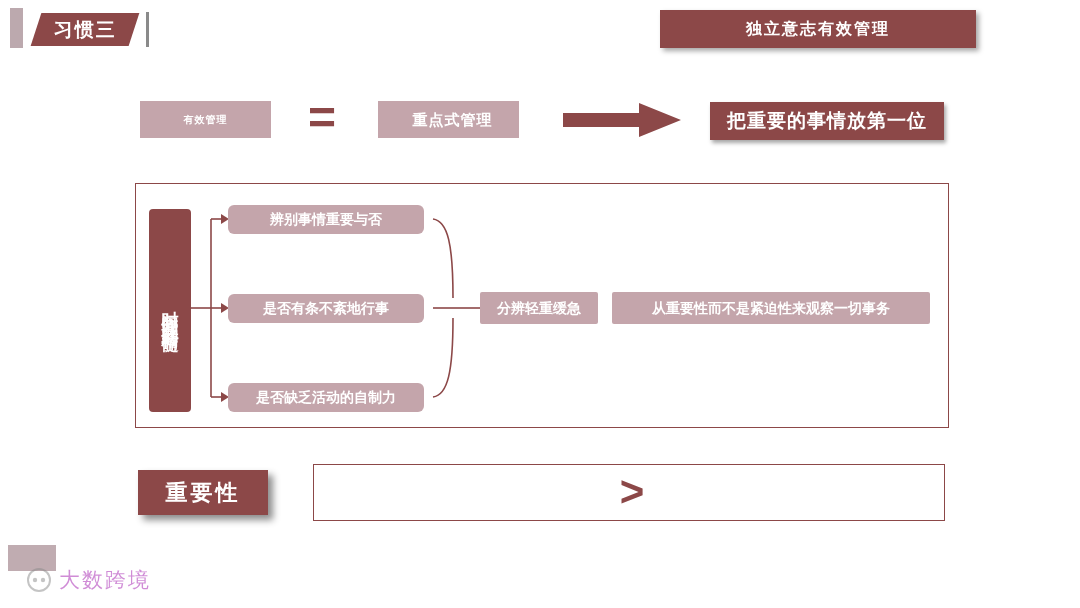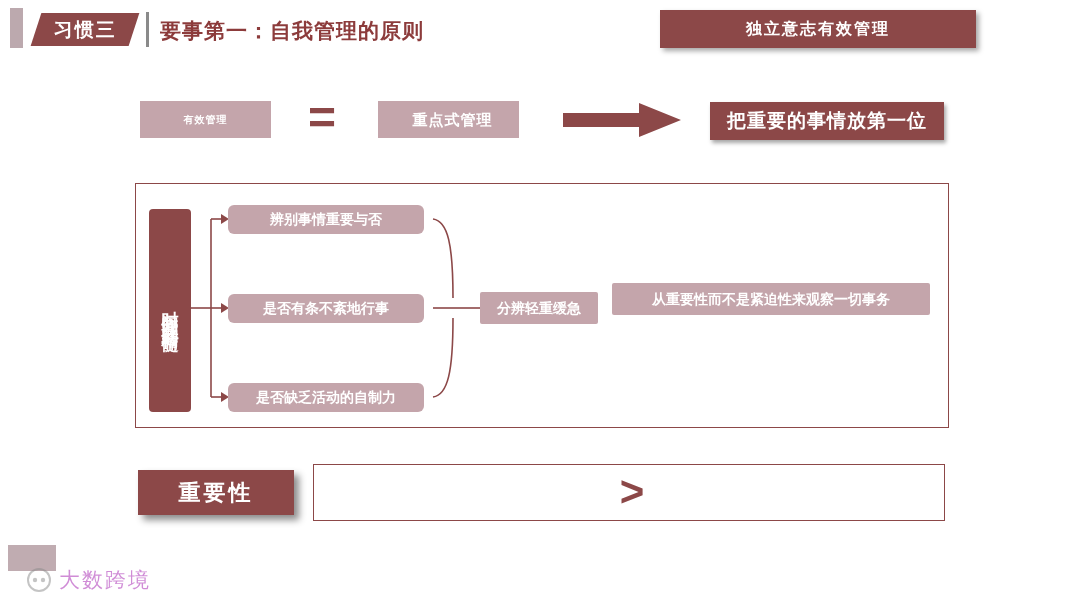--- a/index.html
+++ b/index.html
@@ -46,25 +46,25 @@
   .vertical-box {
     left:149px; top:209px; width:42px; height:203px; border-radius:4px;
     display:flex; align-items:center; justify-content:center;
     writing-mode:vertical-rl; text-orientation:upright;
     font-size:17px; letter-spacing:4px;
   }
   .essence-item { left:228px; width:196px; height:29px; border-radius:6px; font-size:14px; line-height:29px; }
   .item-0 { top:205px; } .item-1 { top:294px; } .item-2 { top:383px; }
   .connectors { left:135px; top:183px; width:814px; height:245px; pointer-events:none; }
   .conclusion-box { left:480px; top:292px; width:118px; height:32px; border-radius:2px; font-size:14px; line-height:32px; }
-  .note-box { left:612px; top:283px; width:318px; height:32px; border-radius:2px; font-size:14px; line-height:32px; }
+  .note-box { left:612px; top:292px; width:318px; height:32px; border-radius:2px; font-size:14px; line-height:32px; }
 
   
   .importance-box {
-    left:138px; top:470px; width:156px; height:45px; font-size:22px; line-height:45px;
+    left:138px; top:470px; width:130px; height:45px; font-size:22px; line-height:45px;
     letter-spacing:3px; box-shadow:5px 5px 7px rgba(0,0,0,0.45);
   }
   .compare-frame { left:313px; top:464px; width:632px; height:57px; border:1.5px solid #8c4848; background:#fff; }
   .compare-left  { left:345px; top:475px; width:222px; height:35px; font-size:16px; line-height:35px; letter-spacing:1px; }
   .gt-sign { left:608px; top:467px; width:48px; height:52px; font-size:42px; font-weight:900; color:#8c4848; text-align:center; line-height:50px; }
   .compare-right { left:682px; top:475px; width:222px; height:35px; font-size:16px; line-height:35px; letter-spacing:2px; }
 
   
   .corner-block { left:8px; top:545px; width:48px; height:26px; background:#c0acb1; }
   .watermark { left:26px; top:566px; display:flex; align-items:center; gap:7px; opacity:0.5; }
@@ -73,21 +73,20 @@
 </head>
 <body>
 
 <div class="slide">
 
   <div class="abs accent-bar"></div>
   <div class="abs badge">
     <span>习惯三</span>
   </div>
   <div class="abs header-divider"></div>
-  <div class="abs page-title">要事第一：自我管理的原则</div>
   <div class="abs tagline-box">独立意志有效管理</div>
 
   <div class="abs mauve-box fx-left">有效管理</div>
   <div class="abs fx-equals">=</div>
   <div class="abs mauve-box fx-mid">重点式管理</div>
   <svg class="abs fx-arrow" viewBox="0 0 120 40">
     <polygon points="0,13 76,13 76,3 118,20 76,37 76,27 0,27" fill="#8c4848"></polygon>
   </svg>
   <div class="abs dark-box fx-result">把重要的事情放第一位</div>
 

